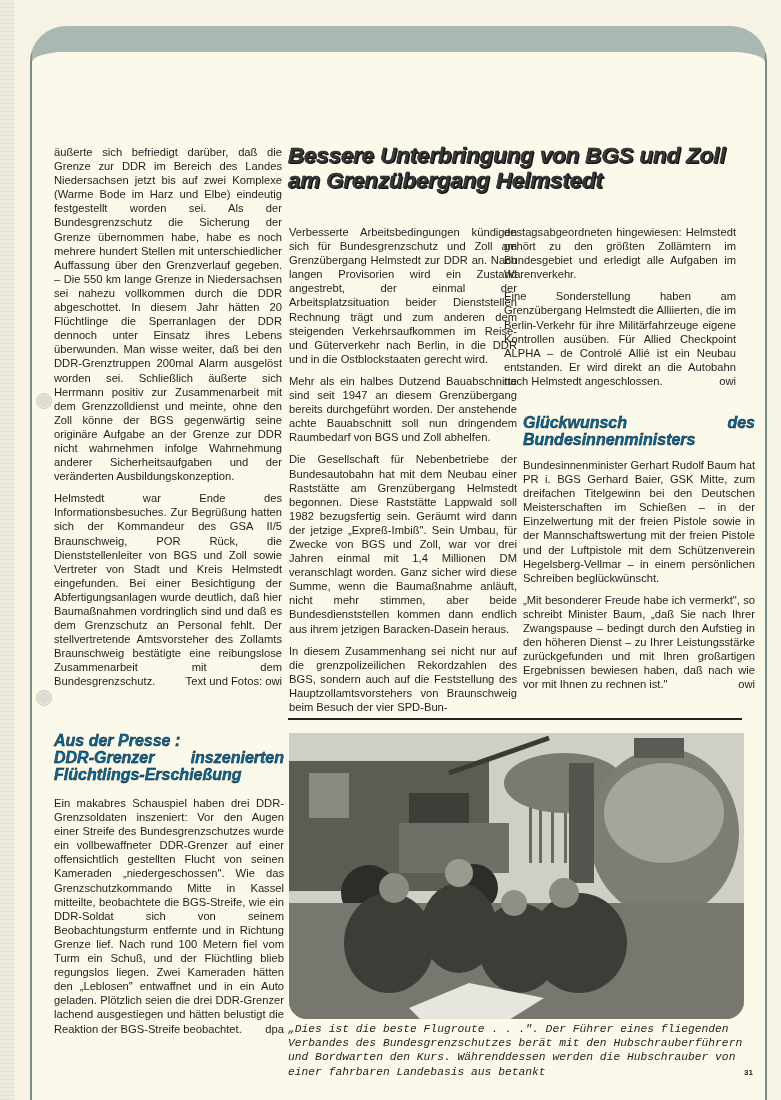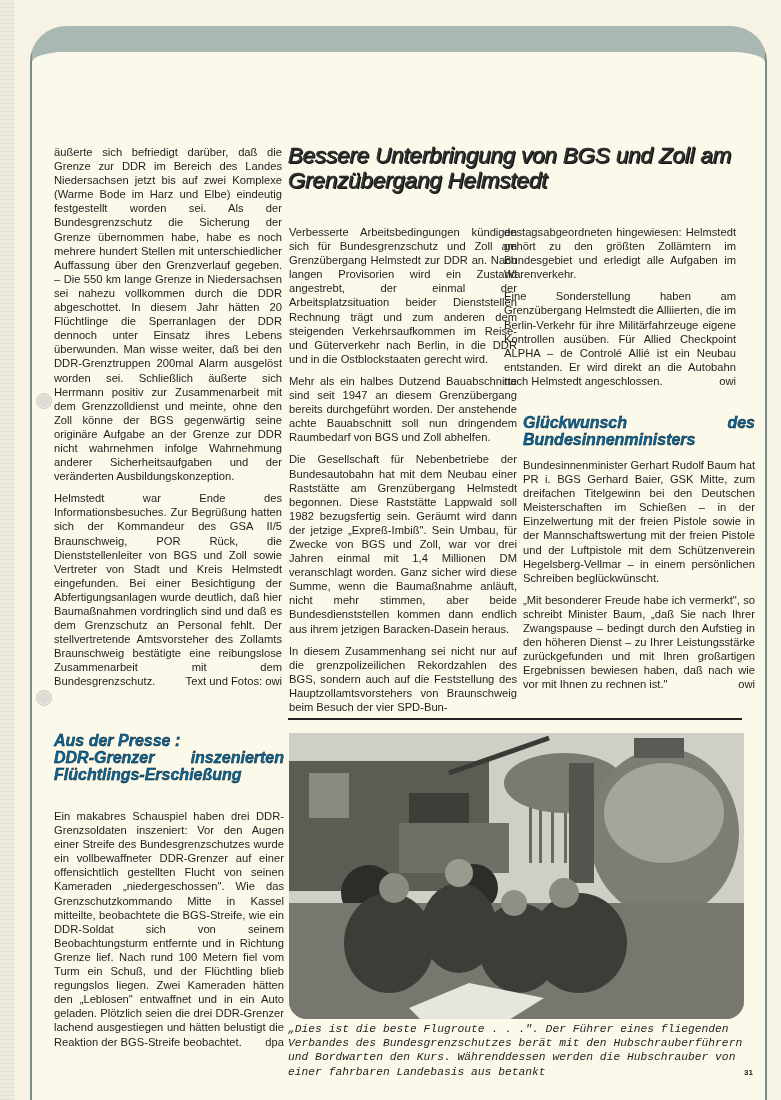--- a/index.html
+++ b/index.html
@@ -32,21 +32,21 @@
     background: radial-gradient(circle, #dcdcd4 0 55%, #efefe6 70%);
     border: 1px solid #c9c9bf;
   }
   .col { position: absolute; font-size: 11.2px; line-height: 14.1px; text-align: justify; hyphens: manual; }
   .col p { margin: 0; }
   .col p + p { margin-top: 8px; }
   .sig-inline { float: right; }
   .headline {
     position: absolute; left: 288px; top: 144px; width: 470px;
     font-family: "Liberation Sans", sans-serif;
-    font-weight: normal; font-style: italic;
+    font-weight: bold; font-style: italic;
     font-size: 22.5px; line-height: 24.5px; letter-spacing: -0.2px;
     color: #3a3a3a;
     -webkit-text-stroke: 0.6px #111;
     text-shadow: 1px 1px 0 #111;
   }
   .subhead {
     font-weight: bold; font-style: italic;
     font-size: 16px; line-height: 17px; color: #0369a1;
     -webkit-text-stroke: 0.4px #111;
   }
@@ -102,21 +102,21 @@
 <div class="col" style="left:523px;top:414px;width:232px;">
   <h2 class="subhead" style="margin-bottom:10px;">Glückwunsch des Bundesinnenministers</h2>
   <p>Bundesinnenminister Gerhart Rudolf Baum hat PR i. BGS Gerhard Baier, GSK Mitte, zum dreifachen Titelgewinn bei den Deutschen Meisterschaften im Schießen – in der Einzelwertung mit der freien Pistole sowie in der Mannschaftswertung mit der freien Pistole und der Luftpistole mit dem Schützenverein Hegelsberg-Vellmar – in einem persönlichen Schreiben beglückwünscht.</p>
   <p><span>„Mit besonderer Freude habe ich vermerkt", so schreibt Minister Baum, „daß Sie nach Ihrer Zwangspause – bedingt durch den Aufstieg in den höheren Dienst – zu Ihrer Leistungsstärke zurückgefunden und mit Ihren großartigen Ergebnissen bewiesen haben, daß nach wie vor mit Ihnen zu rechnen ist."</span> <span class="sig-inline">owi</span></p>
 </div>
 
 <div class="rule"></div>
 
 <div class="col" style="left:54px;top:732px;width:230px;">
   <div class="subhead">Aus der Presse :</div>
-  <h2 class="subhead" style="margin-bottom:26px;">DDR-Grenzer inszenierten Flüchtlings-Erschießung</h2>
+  <h2 class="subhead" style="margin-bottom:13px;">DDR-Grenzer inszenierten Flüchtlings-Erschießung</h2>
   <p><span>Ein makabres Schauspiel haben drei DDR-Grenzsoldaten inszeniert: Vor den Augen einer Streife des Bundesgrenzschutzes wurde ein vollbewaffneter DDR-Grenzer auf einer offensichtlich gestellten Flucht von seinen Kameraden „niedergeschossen". Wie das Grenzschutzkommando Mitte in Kassel mitteilte, beobachtete die BGS-Streife, wie ein DDR-Soldat sich von seinem Beobachtungsturm entfernte und in Richtung Grenze lief. Nach rund 100 Metern fiel vom Turm ein Schuß, und der Flüchtling blieb regungslos liegen. Zwei Kameraden hätten den „Leblosen" entwaffnet und in ein Auto geladen. Plötzlich seien die drei DDR-Grenzer lachend ausgestiegen und hätten belustigt die Reaktion der BGS-Streife beobachtet.</span> <span class="sig-inline">dpa</span></p>
 </div>
 
 <div class="photo">
   <svg width="455" height="286" viewBox="0 0 455 286">
     <rect x="0" y="0" width="455" height="286" fill="#cfcfc8"></rect>
 
     <g fill="#6a6a62">
       <rect x="240" y="30" width="3" height="100"></rect>
         <rect x="250" y="25" width="3" height="105"></rect>

